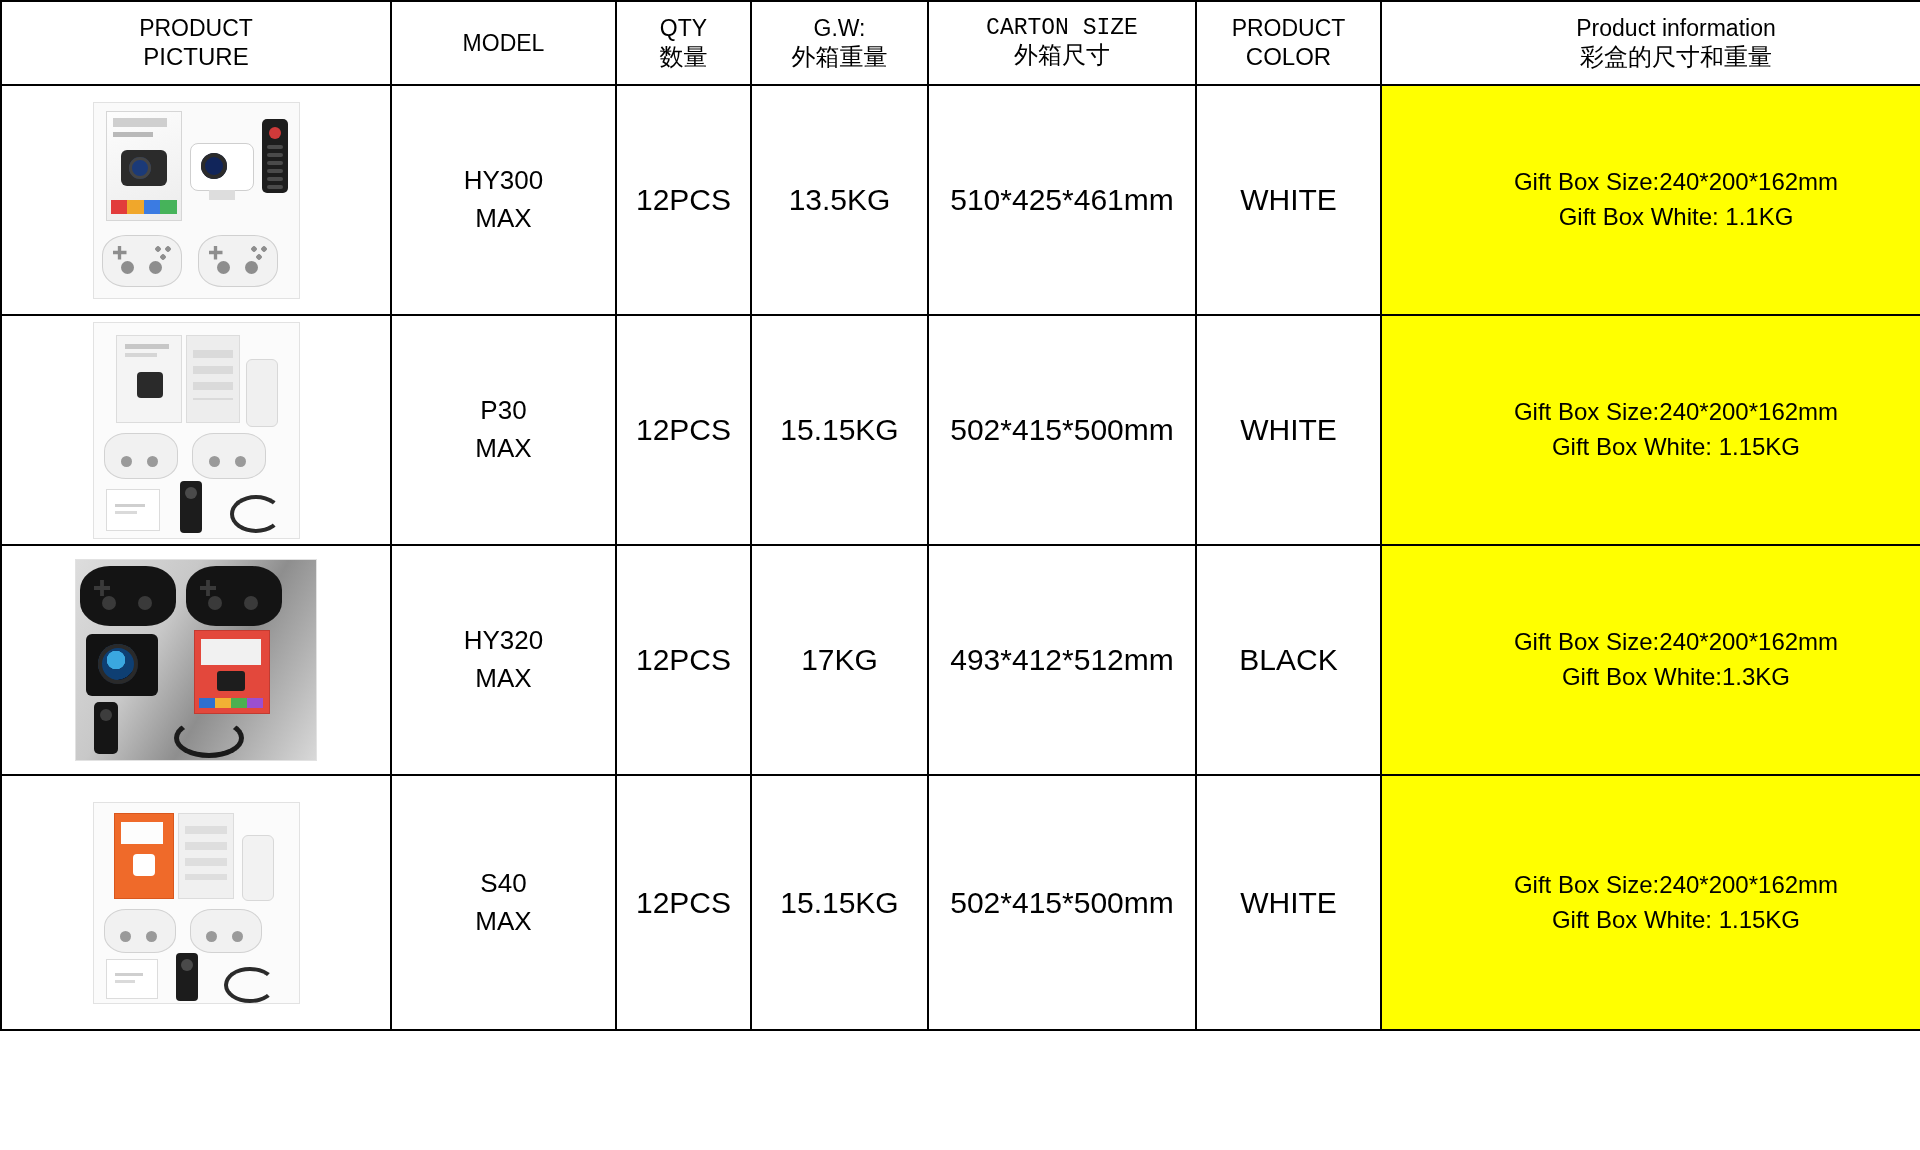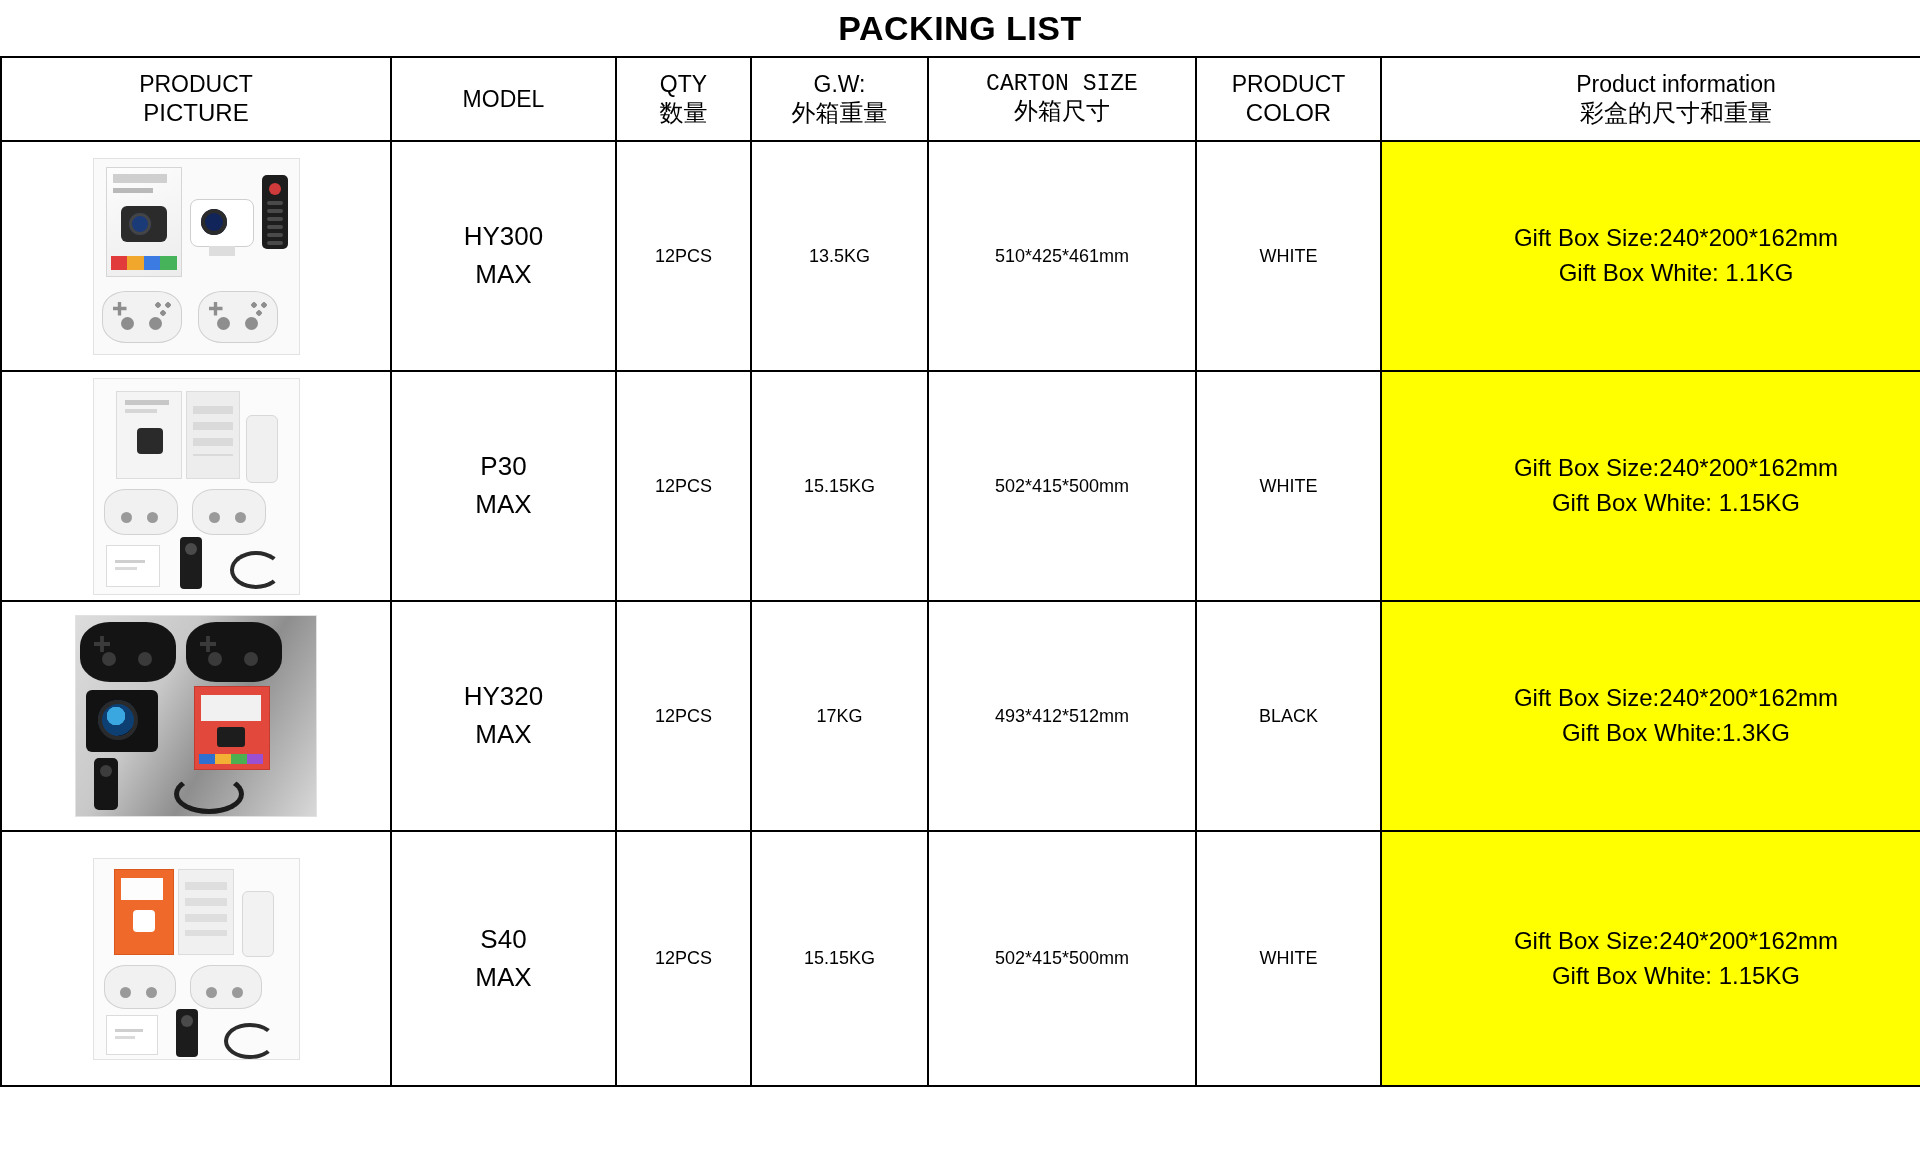--- a/index.html
+++ b/index.html
@@ -69,21 +69,21 @@
     background: #ffffff;
   }
   tbody tr { height: 230px; }
   tbody tr.last-row { height: 255px; }
 
   td.model-cell {
     font-size: 26px;
     line-height: 1.45;
   }
   td.qty-cell, td.gw-cell, td.carton-cell, td.color-cell {
-    font-size: 18px;
+    font-size: 30px;
   }
   td.info-cell {
     background: #ffff00;
     text-align: left;
     padding: 0 0 0 10px;
     font-size: 24px;
     font-weight: bold;
     line-height: 1.45;
   }
   td.info-cell .line { display: block; white-space: nowrap; }
@@ -220,23 +220,20 @@
   .p4 .remote{position:absolute;left:82px;top:150px;width:22px;height:48px;background:#1c1c1c;border-radius:4px;}
   .p4 .remote .d{position:absolute;left:5px;top:6px;width:12px;height:12px;border-radius:50%;background:#4a4a4a;}
   .p4 .cable{position:absolute;left:130px;top:164px;width:44px;height:28px;border:4px solid #2a2a2a;border-radius:50%;
      border-right-color:transparent;}
 </style>
 </head>
 <body>
 
 <div class="sheet">
 
-  <div class="title-row">
-    <div class="title-text">PACKING LIST</div>
-  </div>
 
   <table class="packing">
     <colgroup>
       <col class="col-pic">
       <col class="col-model">
       <col class="col-qty">
       <col class="col-gw">
       <col class="col-carton">
       <col class="col-color">
       <col class="col-info">

